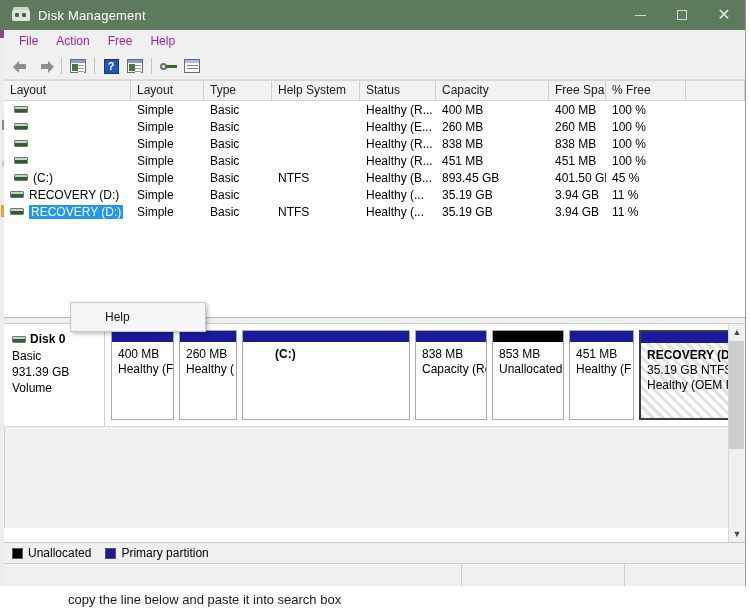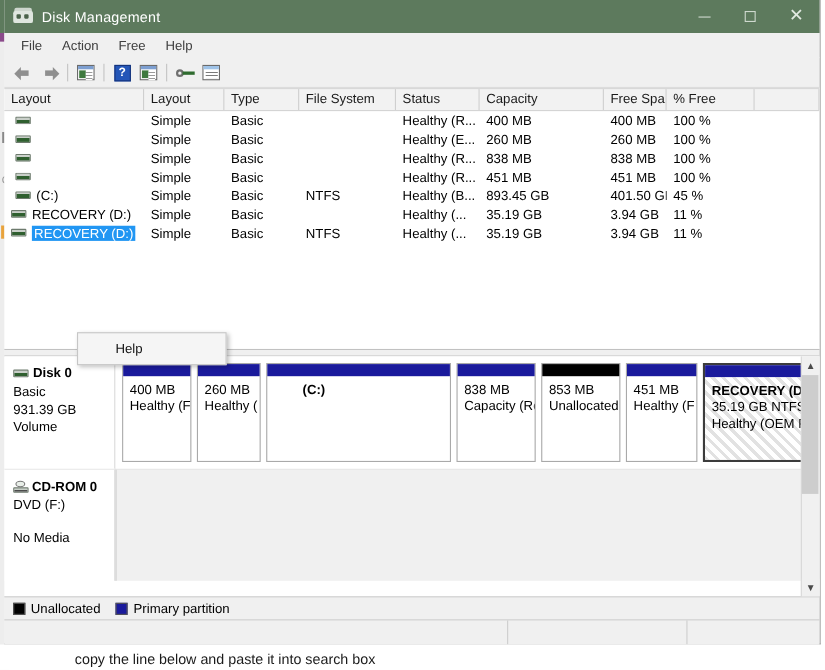--- a/index.html
+++ b/index.html
@@ -28,21 +28,21 @@
   .title-icon .d1{position:absolute;left:3px;top:6px;width:4px;height:4px;background:#4a624a;border-radius:1px;}
   .title-icon .d2{position:absolute;left:10px;top:6px;width:4px;height:4px;background:#4a624a;border-radius:1px;}
   .title-text{color:#fff;font-size:13px;letter-spacing:.2px;}
   .win-controls{position:absolute;right:0;top:0;height:30px;display:flex;}
   .wc{width:42px;height:30px;display:flex;align-items:center;justify-content:center;color:#dfe7df;font-size:13px;}
   .wc .min{width:11px;height:1px;background:#cfd9cf;display:block;}
   .wc .max{width:10px;height:10px;border:1px solid #cfd9cf;display:block;box-sizing:border-box;}
   .wc .cls{font-size:16px;line-height:16px;color:#e2eae2;}
 
   .menubar{height:22px;background:#f0f0f0;display:flex;align-items:center;padding-left:6px;border-bottom:1px solid #f0f0f0;}
-  .menu-item{padding:3px 9px;font-size:12px;color:#404040;}
+  .menu-item{padding:3px 9px;font-size:12px;color:#a21caf;}
 
   .toolbar{height:26px;background:#f0f0f0;display:flex;align-items:center;padding-left:5px;border-bottom:1px solid #dcdcdc;}
   .tb{width:24px;height:22px;display:flex;align-items:center;justify-content:center;}
   .tb-sep{width:1px;height:16px;background:#c3c3c3;margin:0 4px;}
   .arrow-l,.arrow-r{width:17px;height:13px;position:relative;}
   .arrow-l .sh,.arrow-r .sh{position:absolute;left:4px;top:4px;width:9px;height:5px;background:#8f8f8f;}
   .arrow-l .hd{position:absolute;left:0;top:1px;width:0;height:0;border-top:6px solid transparent;border-bottom:6px solid transparent;border-right:6px solid #8f8f8f;}
   .arrow-r .hd{position:absolute;right:0;top:1px;width:0;height:0;border-top:6px solid transparent;border-bottom:6px solid transparent;border-left:6px solid #8f8f8f;}
   .ic-win{width:16px;height:14px;border:1px solid #6b6b6b;background:#fff;position:relative;box-sizing:border-box;}
   .ic-win .hdr{position:absolute;left:0;top:0;right:0;height:3px;background:#7d9fd1;}
@@ -204,21 +204,21 @@
           <div class="t"></div>
         </div>
       </div>
   </div>
 
   <div class="volume-pane">
     <div class="col-head">
       <div class="ch" style="width:127px">Layout</div>
       <div class="ch" style="width:73px">Layout</div>
       <div class="ch" style="width:68px">Type</div>
-      <div class="ch" style="width:88px">File System</div>
+      <div class="ch" style="width:88px">Help System</div>
       <div class="ch" style="width:76px">Status</div>
       <div class="ch" style="width:113px">Capacity</div>
       <div class="ch" style="width:57px">Free Spa...</div>
       <div class="ch" style="width:80px">% Free</div>
       <div class="ch" style="flex:1"></div>
     </div>
 
     <div class="rows">
       <div class="vrow">
         <div class="vcell vol-cell" style="width:127px">
@@ -385,32 +385,20 @@
             <div class="pbody">
               <div class="pline" style="font-weight:bold">RECOVERY  (D:)</div>
               <div class="pline">35.19 GB NTFS</div>
               <div class="pline">Healthy (OEM Partit</div>
             </div>
           </div>
         </div>
       </div>
 
       <div class="disk-row" style="height:101px;border-bottom:none">
-        <div class="disk-info">
-          <div class="disk-title">
-            <span class="cd-ico">
-                <span class="disc"></span>
-                <span class="base"></span>
-              </span>
-            <span>CD-ROM 0</span>
-          </div>
-          <div class="disk-line">DVD (F:)</div>
-          <div class="disk-gap"></div>
-          <div class="disk-line">No Media</div>
-        </div>
         <div class="cd-empty"></div>
       </div>
 
     </div>
 
     <div class="gp-scroll">
       <div class="sb-arrow">▲</div>
       <div class="sb-thumb"></div>
       <div class="sb-arrow dn">▼</div>
     </div>

